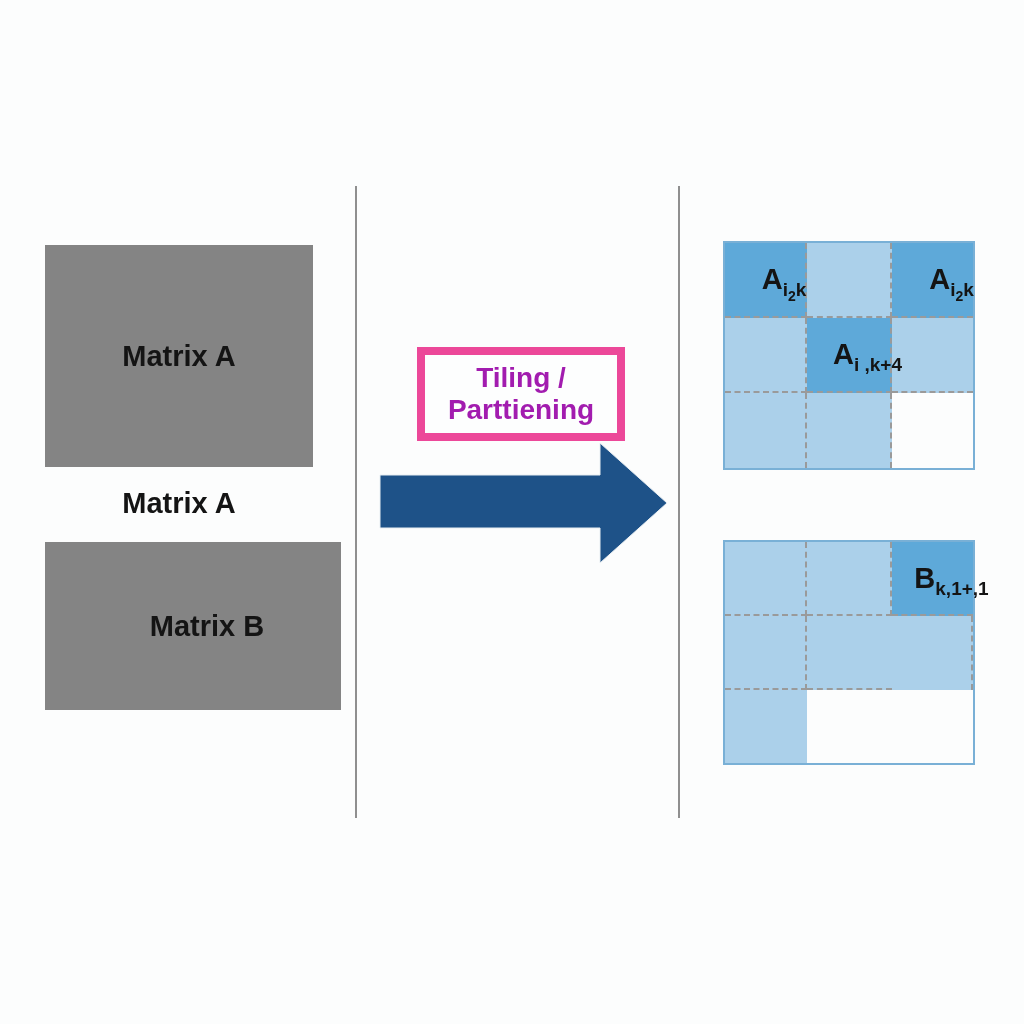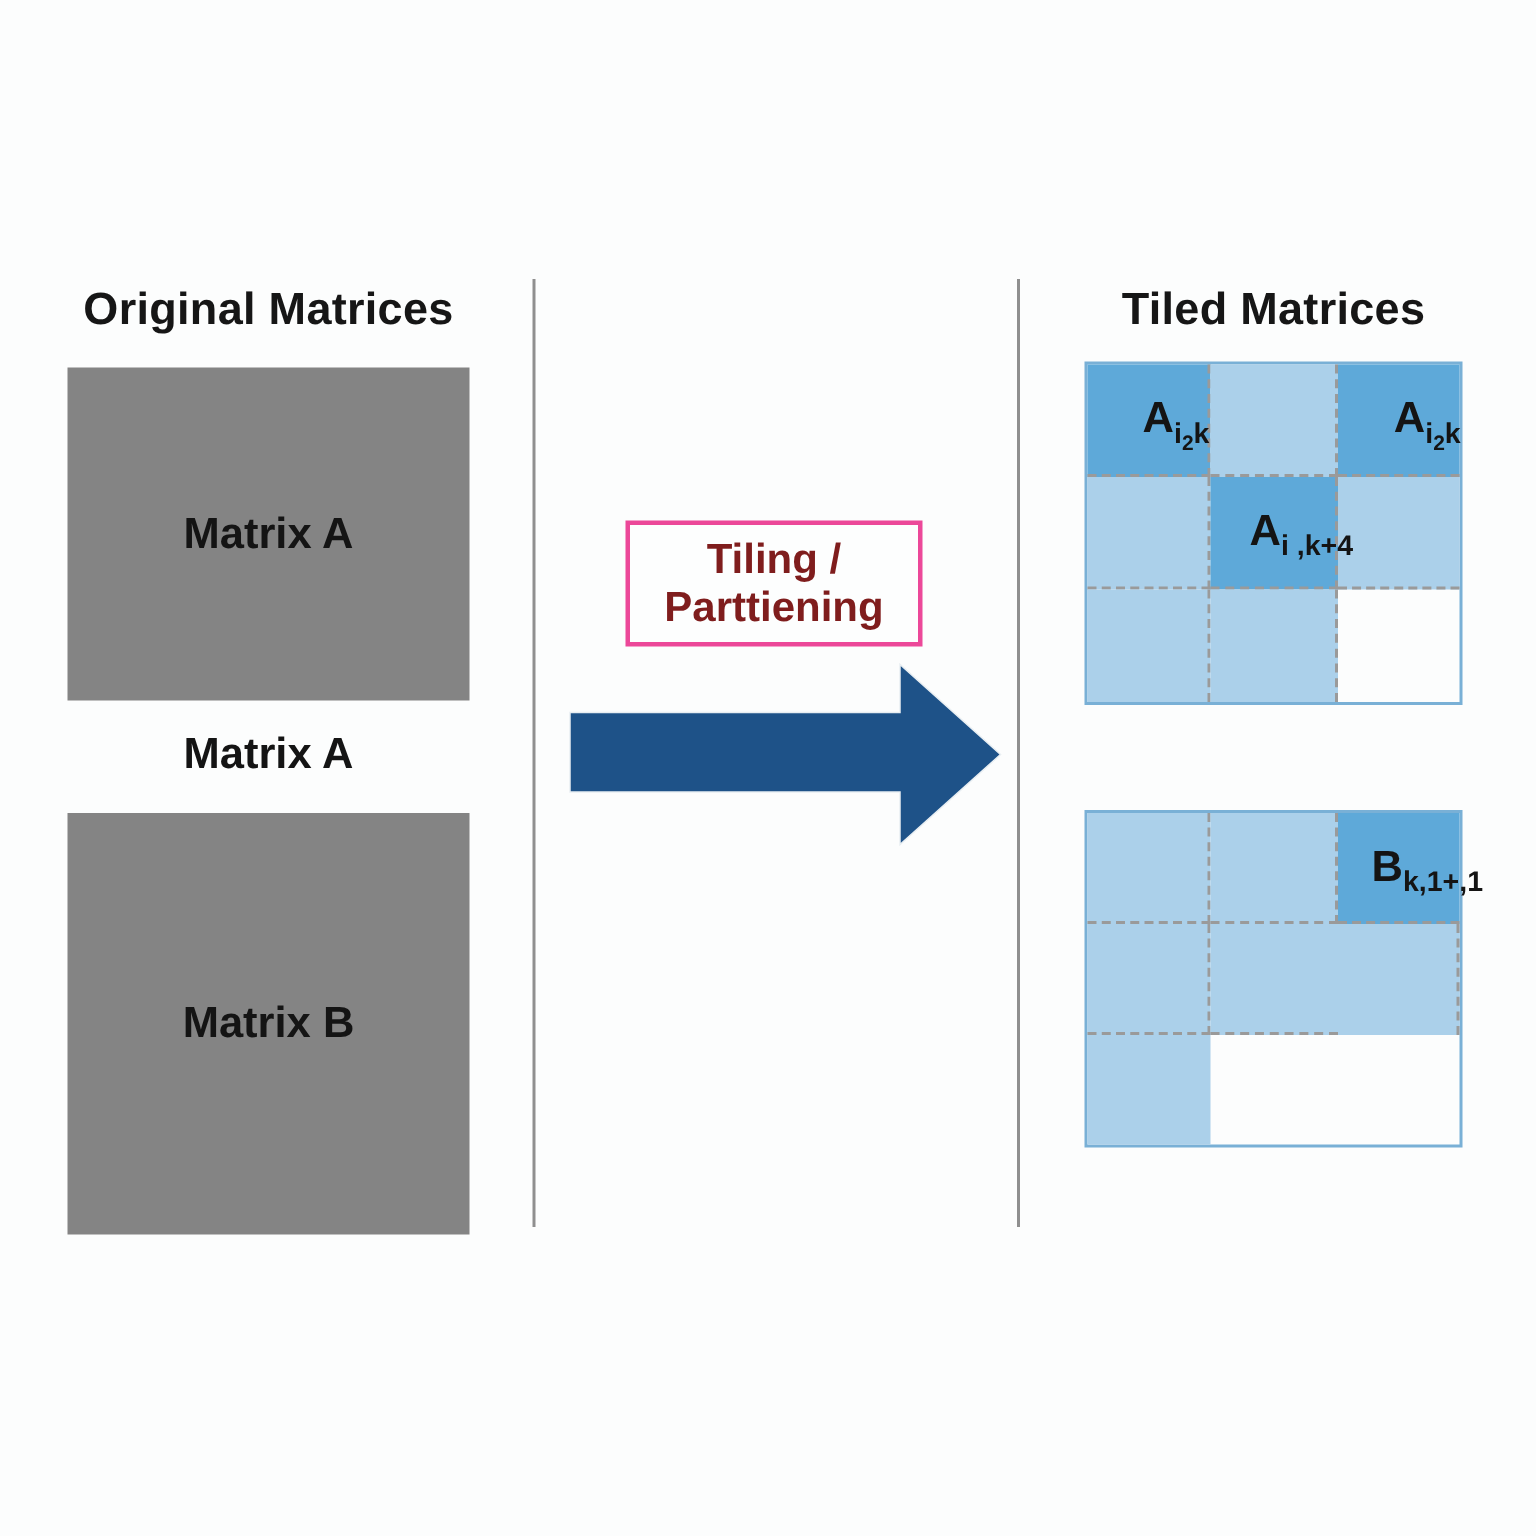--- a/index.html
+++ b/index.html
@@ -19,39 +19,39 @@
   }
   #title-left  { left:45px;  top:190px; width:268px; }
   #title-right { left:723px; top:190px; width:252px; }
 
   .gray-box {
     position:absolute; left:45px; width:268px;
     background:#848484;
     display:flex; align-items:center; justify-content:center;
   }
   #matrix-a-box { top:245px; height:222px; }
-  #matrix-b-box { top:542px; height:281px; }
+  #matrix-b-box { top:542px; height:168px;padding-left:28px; }
   .gray-box .box-label { font-size:29px; font-weight:bold; color:#141414; }
 
   #mid-label {
     position:absolute; left:45px; top:487px; width:268px;
     text-align:center; font-size:29px; font-weight:bold; color:#141414;
   }
 
   .divider {
     position:absolute; width:2px; height:632px; background:#8f8f8f; top:186px;
   }
   #divider-left  { left:355px; }
   #divider-right { left:678px; }
 
   #tiling-box {
     position:absolute; left:417px; top:347px; width:192px; height:78px;
-    background:#fdfefe; border:3px solid #ec4899;
+    background:#fdfefe; border:8px solid #ec4899;
     display:flex; flex-direction:column; align-items:center; justify-content:center;
-    font-size:28px; font-weight:bold; color:#7f1d1d; line-height:1.14;
+    font-size:28px; font-weight:bold; color:#a21caf; line-height:1.14;
   }
 
   #arrow-wrap { position:absolute; left:375px; top:438px; width:300px; height:132px; }
 
   .tile-grid {
     position:absolute; left:723px;
     display:grid;
     grid-template-columns:82px 85px 81px;
     border:2px solid #79b0d6;
   }
@@ -73,23 +73,21 @@
   .tile-label { color:#141414; font-weight:bold; white-space:nowrap; }
   .lbl0 { font-size:29px; }
   .lbl1 { font-size:19px; position:relative; top:7px; }
   .lbl2 { font-size:14px; position:relative; top:12px; }
 </style>
 </head>
 <body>
 
 <div class="canvas">
 
-  <div id="title-left" class="section-title">Original Matrices</div>
 
-  <div id="title-right" class="section-title">Tiled Matrices</div>
 
   <div id="matrix-a-box" class="gray-box">
     <span class="box-label">Matrix A</span>
   </div>
 
   <div id="mid-label">Matrix A</div>
 
   <div id="matrix-b-box" class="gray-box">
     <span class="box-label">Matrix B</span>
   </div>

